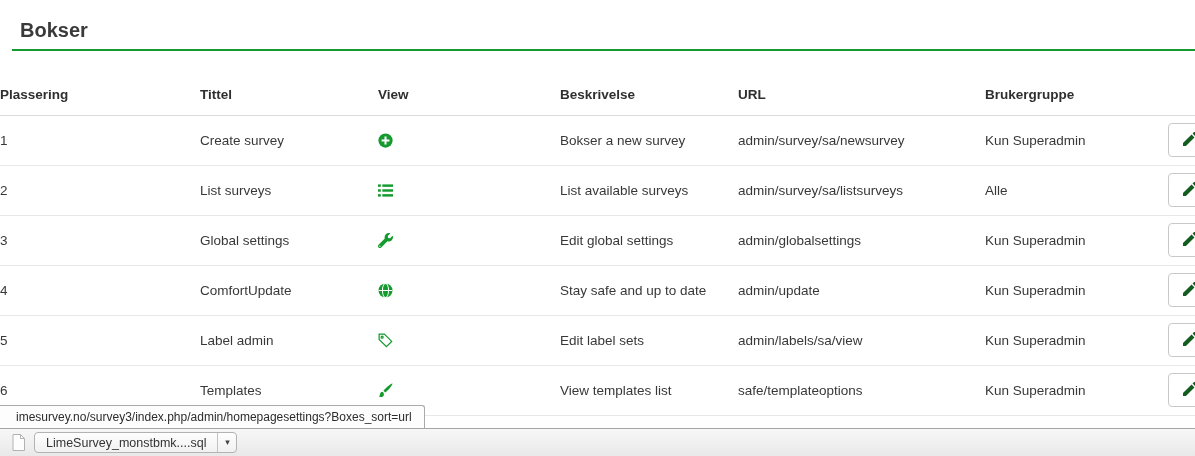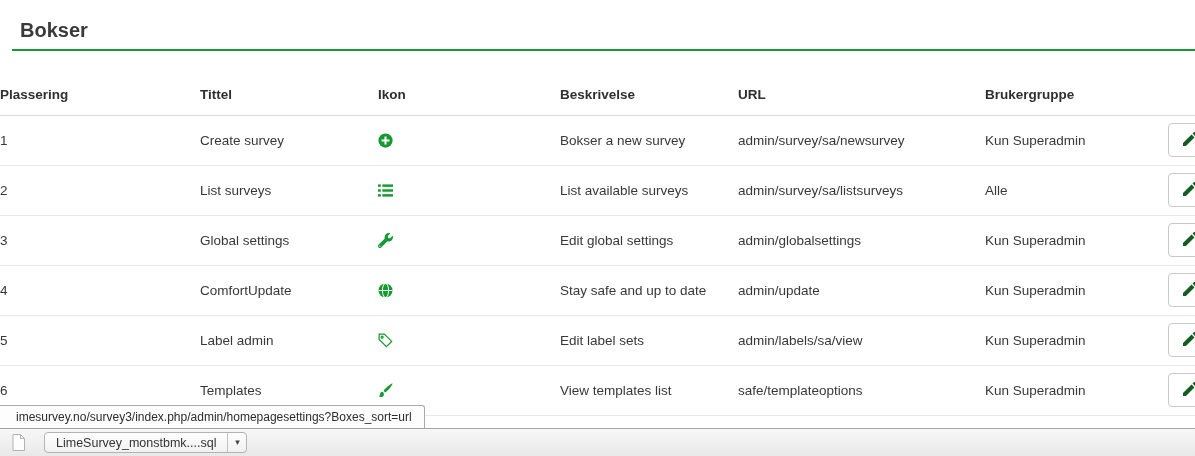--- a/index.html
+++ b/index.html
@@ -73,21 +73,21 @@
     font-size: 12px; color: #2c2c2c;
     white-space: nowrap;
   }
   
   .download-bar {
     position: absolute; left: 0; right: 0; bottom: 0;
     height: 28px;
     background: linear-gradient(#f7f7f7, #e9e9e9);
     border-top: 1px solid #a5a5a5;
     display: flex; align-items: center;
-    padding-left: 12px; gap: 19px;
+    padding-left: 12px; gap: 9px;
   }
   .file-icon { line-height: 0; }
   .dl-item {
     display: inline-flex; align-items: stretch;
     height: 21px;
     background: linear-gradient(#fefefe, #f1f1f1);
     border: 1px solid #b3b3b3;
     border-radius: 4px;
     overflow: hidden;
   }
@@ -122,21 +122,21 @@
         <col class="c-icon">
       <col class="c-desc">
         <col class="c-url">
         <col class="c-group">
         <col class="c-act">
     </colgroup>
     <thead>
       <tr>
         <th>Plassering</th>
         <th>Tittel</th>
-        <th>Ikon</th>
+        <th>View</th>
         <th>Beskrivelse</th>
         <th>URL</th>
         <th>Brukergruppe</th>
         <th></th>
       </tr>
     </thead>
     <tbody>
 
       <tr>
         <td>1</td>

